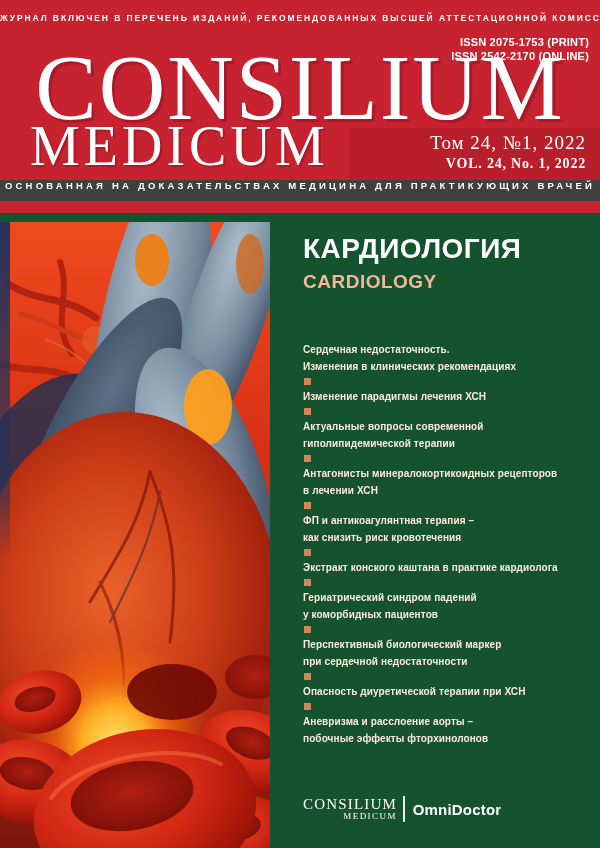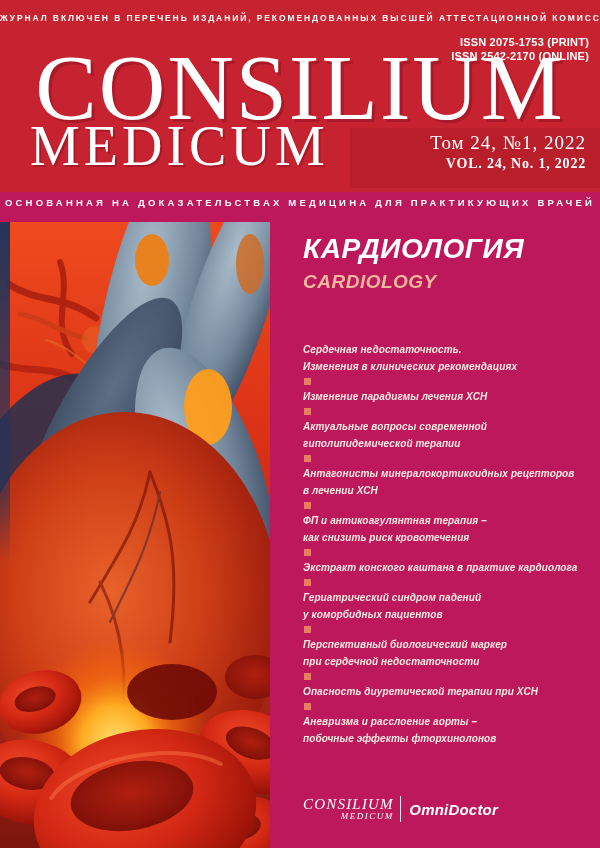--- a/index.html
+++ b/index.html
@@ -34,26 +34,26 @@
   }
   .volume-box {
     position:absolute; top:128px; right:0; width:250px; height:60px;
     background:rgba(80,0,14,0.10); color:#fff; text-align:right;
     font-family:"Liberation Serif", serif; padding-top:4px; box-sizing:border-box;
   }
   .volume-ru { font-size:19px; letter-spacing:1px; padding-right:14px; white-space:nowrap; }
   .volume-en { font-size:14px; font-weight:700; letter-spacing:0.8px; margin-top:2px; padding-right:14px; white-space:nowrap; }
   
   .tagline-bar {
-    position:absolute; top:192px; left:0; right:0; height:21px; background:#be185d;
-    display:flex; align-items:center; justify-content:center;
+    position:absolute; top:180px; left:0; right:0; height:21px; background:#404040;
+    display:flex; align-items:flex-start; justify-content:center;
   }
   .tagline-text { color:#fff; font-size:9.5px; font-weight:700; letter-spacing:3.2px; white-space:nowrap; }
   
-  .body { position:absolute; top:213px; left:0; right:0; bottom:0; background:#be185d;font-style:italic; }
+  .body { position:absolute; top:213px; left:0; right:0; bottom:0; background:#14532d; }
   .cover-art { position:absolute; top:9px; left:0; width:270px; height:626px; }
   .content {
     position:absolute; left:270px; right:0; top:0; bottom:0;
     padding:22px 18px 0 33px; box-sizing:border-box;
   }
   .section-title { color:#fff; font-size:28px; font-weight:700; letter-spacing:0.5px; line-height:1; }
   .section-title-en { color:#f3b79c; font-size:19px; font-weight:700; letter-spacing:0.5px; line-height:1; margin-top:9px; }
   .toc { margin-top:50px; }
   .toc-item {
     color:#fdeadf; font-size:10px; font-weight:700; line-height:17px;

